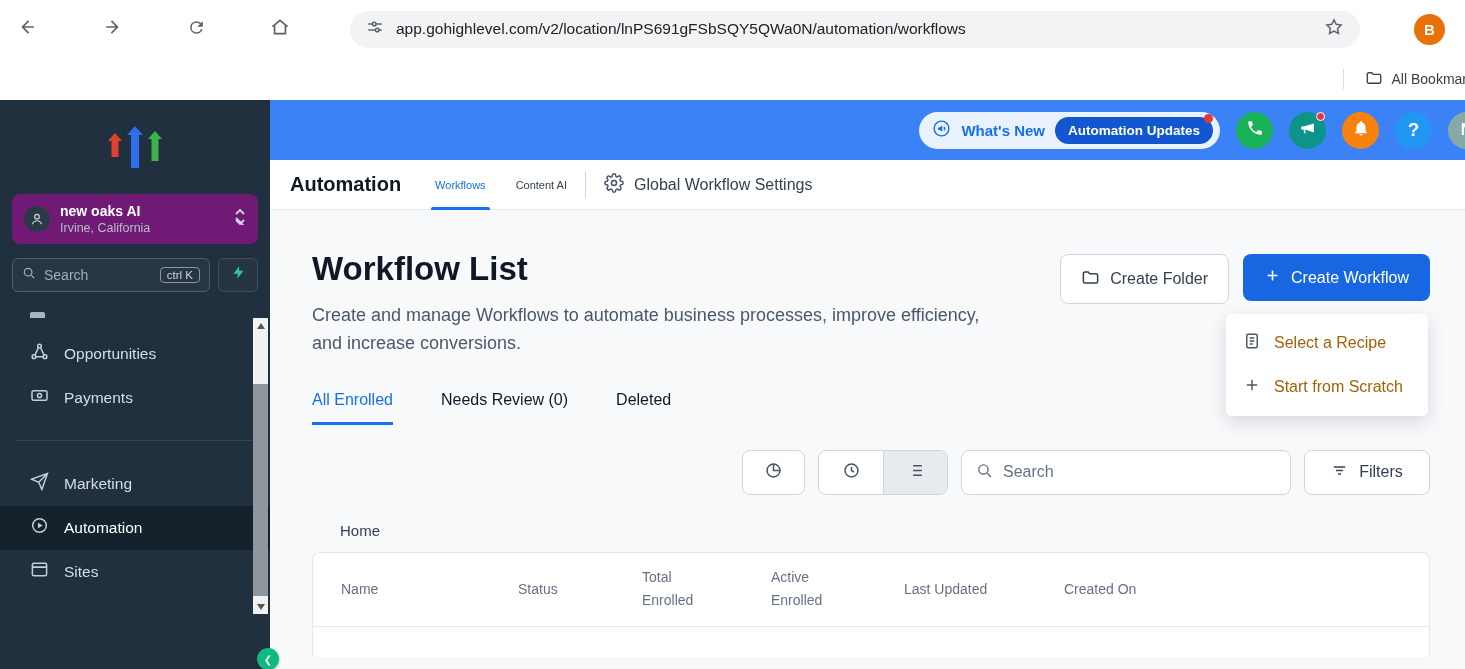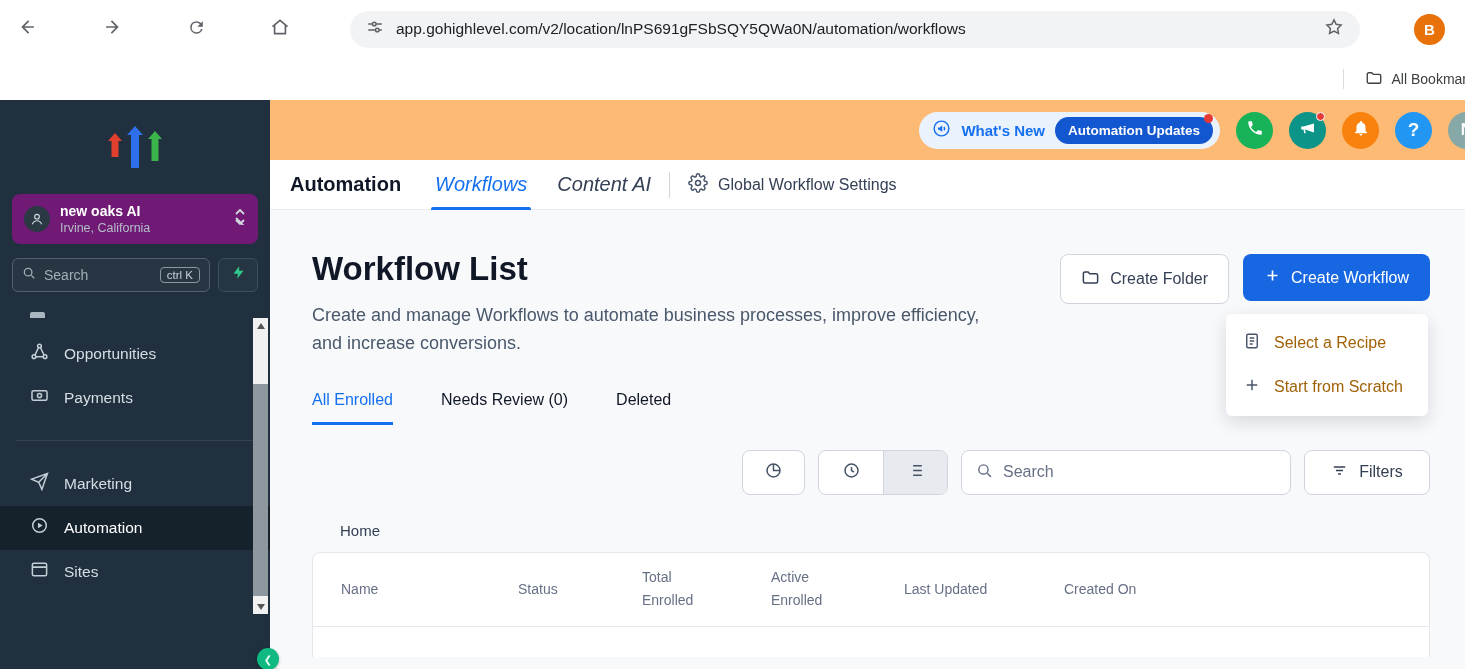--- a/index.html
+++ b/index.html
@@ -43,36 +43,36 @@
   .vs-arrow { position: absolute; left: 0; width: 15px; height: 15px; display: flex; align-items: center; justify-content: center; }
   .vs-up { top: 0; } .vs-down { bottom: 0; }
   .tri-up { width: 0; height: 0; border-left: 4px solid transparent; border-right: 4px solid transparent; border-bottom: 6px solid #555; }
   .tri-down { width: 0; height: 0; border-left: 4px solid transparent; border-right: 4px solid transparent; border-top: 6px solid #555; }
   .vs-thumb { position: absolute; left: 0; right: 0; top: 66px; height: 212px; background: #8f979e; }
 
   .collapse-btn { position: absolute; left: 257px; top: 648px; width: 22px; height: 22px; border-radius: 50%; background: #10b981; color: #eafff5; display: flex; align-items: center; justify-content: center; font-size: 10px; z-index: 20; box-shadow: 0 1px 3px rgba(0,0,0,.3); }
 
   
   .main { position: absolute; left: 270px; top: 100px; width: 1195px; height: 569px; background: #fff; }
-  .utility-row { height: 60px; display: flex; align-items: center; justify-content: flex-end; gap: 16px; background: #fdba74; }
+  .utility-row { height: 60px; display: flex; align-items: center; justify-content: flex-end; gap: 16px; background: #3b82f6; }
   .wn-pill { display: flex; align-items: center; gap: 10px; background: #eaf2fd; border-radius: 20px; padding: 5px 7px 5px 13px; }
   .wn-label { color: #1570ef; font-size: 15px; font-weight: bold; white-space: nowrap; }
   .updates-pill { position: relative; background: #1257d0; color: #fff; border-radius: 15px; padding: 6px 13px; font-size: 13.5px; font-weight: bold; white-space: nowrap; }
   .dot { position: absolute; width: 9px; height: 9px; border-radius: 50%; background: #e53935; top: -3px; right: 0px; }
   .circle-btn { width: 37px; height: 37px; border-radius: 50%; display: flex; align-items: center; justify-content: center; color: #fff; position: relative; flex: 0 0 auto; }
   .cb-phone { background: #18b358; }
   .cb-mega { background: #0d9488; }
   .cb-bell { background: #f8820d; }
   .cb-help { background: #2196f3; font-size: 19px; font-weight: bold; }
   .cb-avatar { background: #86a8a6; font-size: 16px; font-weight: bold; margin-right: -20px; }
   .cb-dot { position: absolute; width: 9px; height: 9px; border-radius: 50%; background: #e53935; top: 0px; right: 1px; border: 1.5px solid #fff; }
 
   .header-row { height: 50px; display: flex; align-items: center; padding: 0 20px; border-bottom: 1px solid #e8ebee; background: #fff; }
   .app-title { font-size: 20px; font-weight: bold; color: #101828; margin-right: 34px; }
-  .hdr-tab { height: 50px; display: flex; align-items: center; font-size: 20px; color: #344054; position: relative; margin-right: 30px; cursor: pointer; font-style: italic; }
+  .hdr-tab { height: 50px; display: flex; align-items: center; font-size: 11px; color: #344054; position: relative; margin-right: 30px; cursor: pointer; }
   .hdr-tab.active { color: #1570ef; font-weight: 500; }
   .hdr-tab.active::after { content: ""; position: absolute; left: -4px; right: -4px; bottom: 0; height: 3px; background: #1570ef; border-radius: 2px 2px 0 0; }
   .hdr-divider { width: 1px; height: 26px; background: #d0d5dd; margin: 0 18px 0 -12px; }
   .gws { display: flex; align-items: center; gap: 10px; font-size: 16px; color: #344054; cursor: pointer; }
 
   .content { height: 459px; background: #f8f9fb; padding: 40px 35px 0 42px; position: relative; }
   .top-section { display: flex; justify-content: space-between; align-items: flex-start; }
   .page-title { font-size: 33px; font-weight: bold; color: #101828; margin-bottom: 14px; }
   .page-desc { font-size: 18px; color: #49586a; line-height: 1.55; max-width: 700px; }
   .actions { display: flex; gap: 14px; position: relative; margin-top: 4px; }

